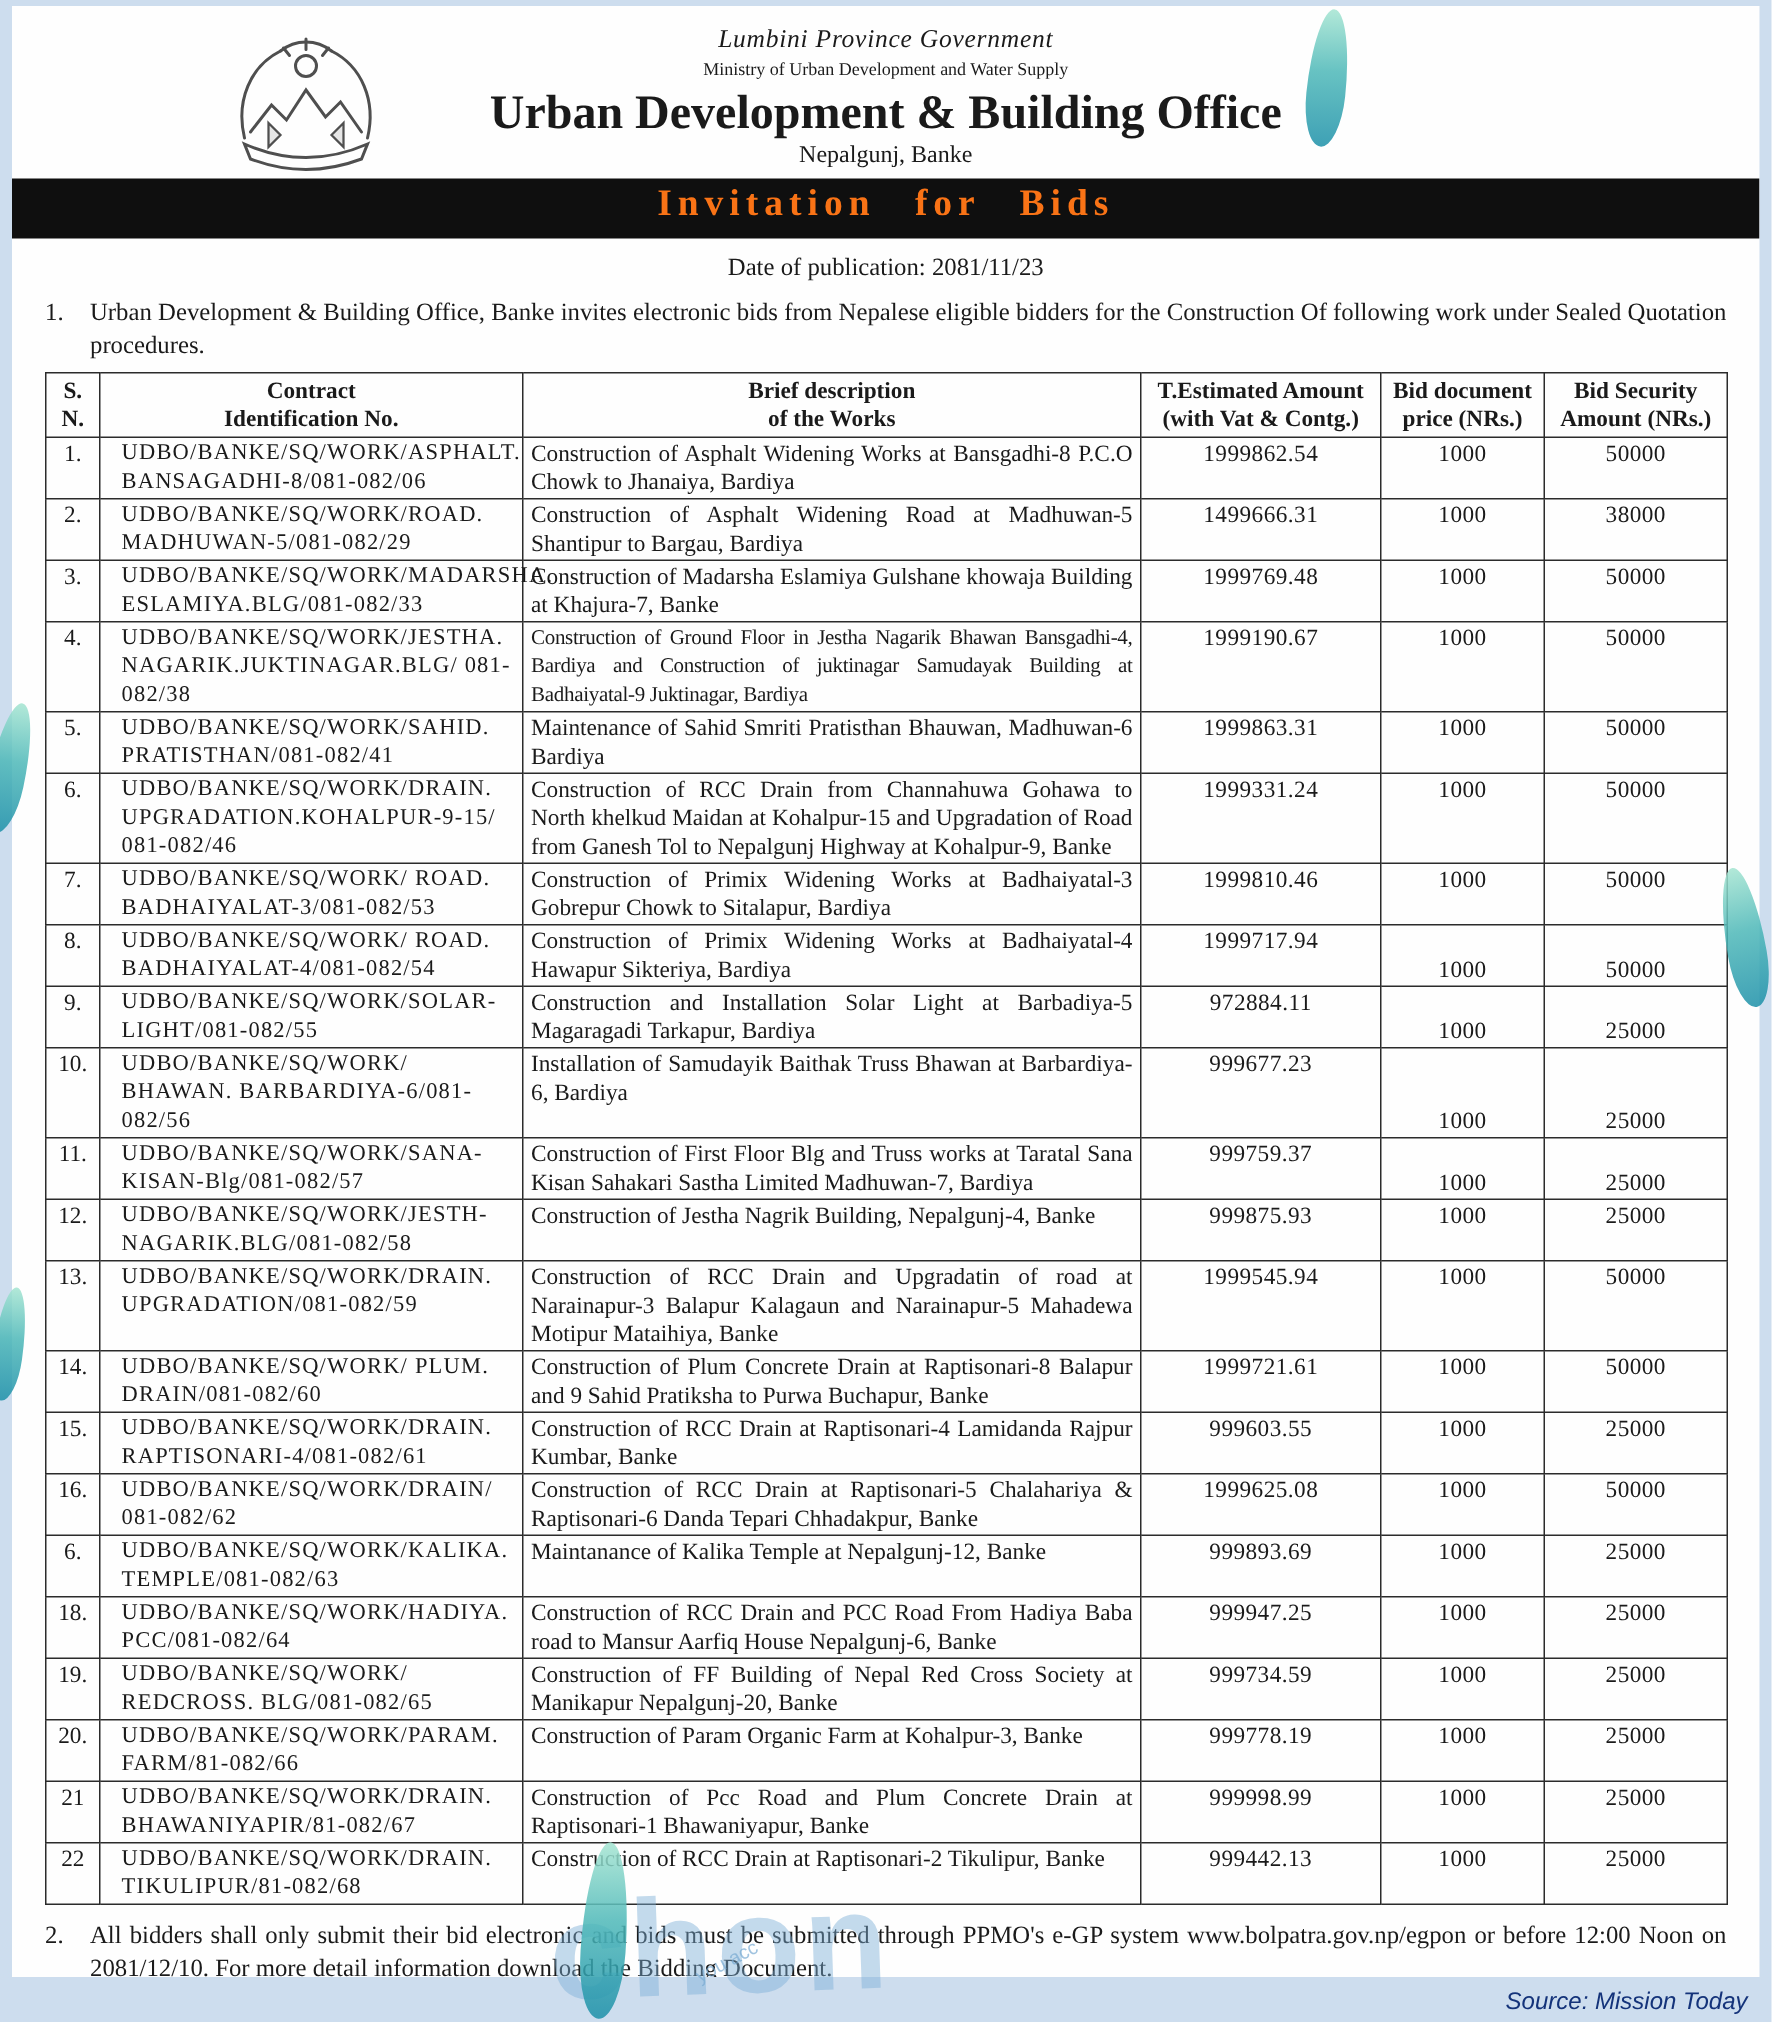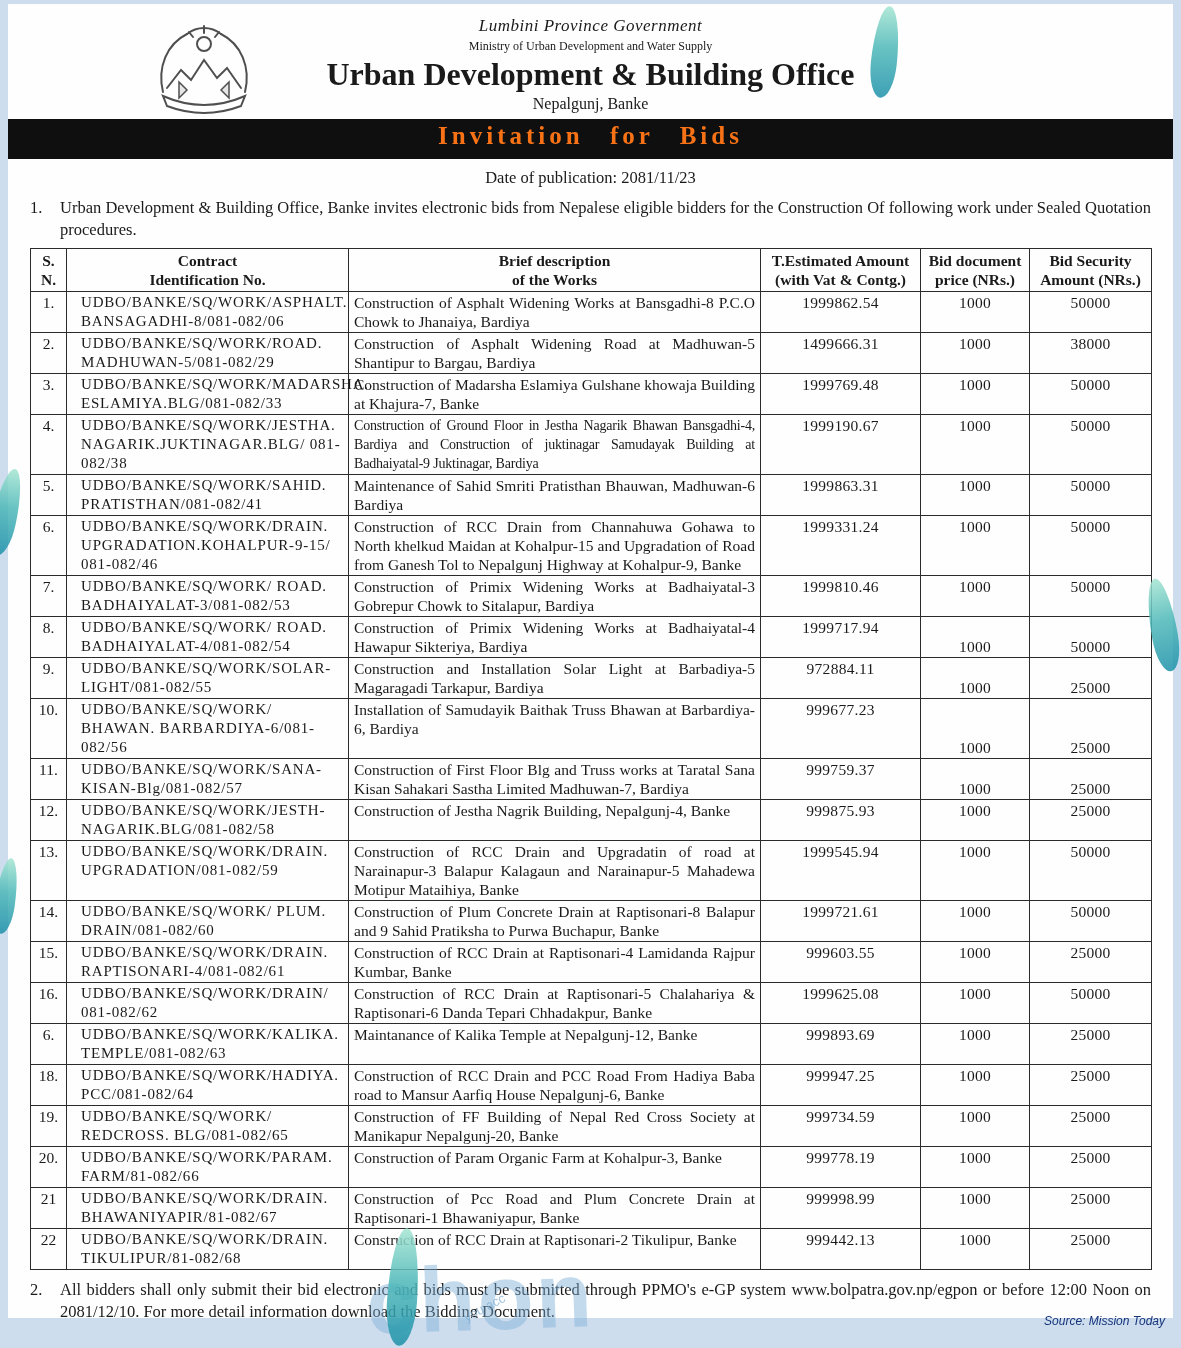--- a/index.html
+++ b/index.html
@@ -45,23 +45,23 @@
   th, td { border: 1px solid #2b2b2b; vertical-align: top; box-sizing: border-box; }
   th { font-size: 15.5px; line-height: 19px; font-weight: bold; text-align: center; padding: 2px 2px; }
   td { font-size: 15.5px; line-height: 19px; padding: 1px 5px; }
   td.c-sn { text-align: center; padding: 1px 2px; }
   td.c-contract { letter-spacing: .8px; font-size: 15px; padding-left: 14px; }
   td.c-desc { text-align: justify; }
   td.c-desc.compact { font-size: 14px; letter-spacing: -0.2px; }
   td.c-amount, td.c-price, td.c-security { text-align: center; letter-spacing: .3px; }
   td.offset { vertical-align: bottom; }
   .source-note {
-    position: absolute; right: 16px; bottom: 20px; z-index: 6;
+    position: absolute; right: 16px; bottom: 4px; z-index: 6;
     font-family: "Liberation Sans", sans-serif;
-    font-style: italic; font-size: 12px; color: #14337a;
+    font-style: italic; font-size: 16px; color: #14337a;
   }
   
   .leaf {
     position: absolute; z-index: 5; opacity: .85; pointer-events: none;
     background: linear-gradient(175deg, #a7e6d2 0%, #4db8b8 45%, #1b8fa8 100%);
     border-radius: 50% 50% 50% 50% / 62% 62% 38% 38%;
   }
   .leaf-1 { left: 872px; top: 6px;    width: 26px; height: 92px;  transform: rotate(6deg); }
   .leaf-2 { left: 1150px; top: 578px; width: 26px; height: 94px;  transform: rotate(-10deg); }
   .leaf-3 { left: -6px;  top: 468px;  width: 24px; height: 88px;  transform: rotate(12deg); }

